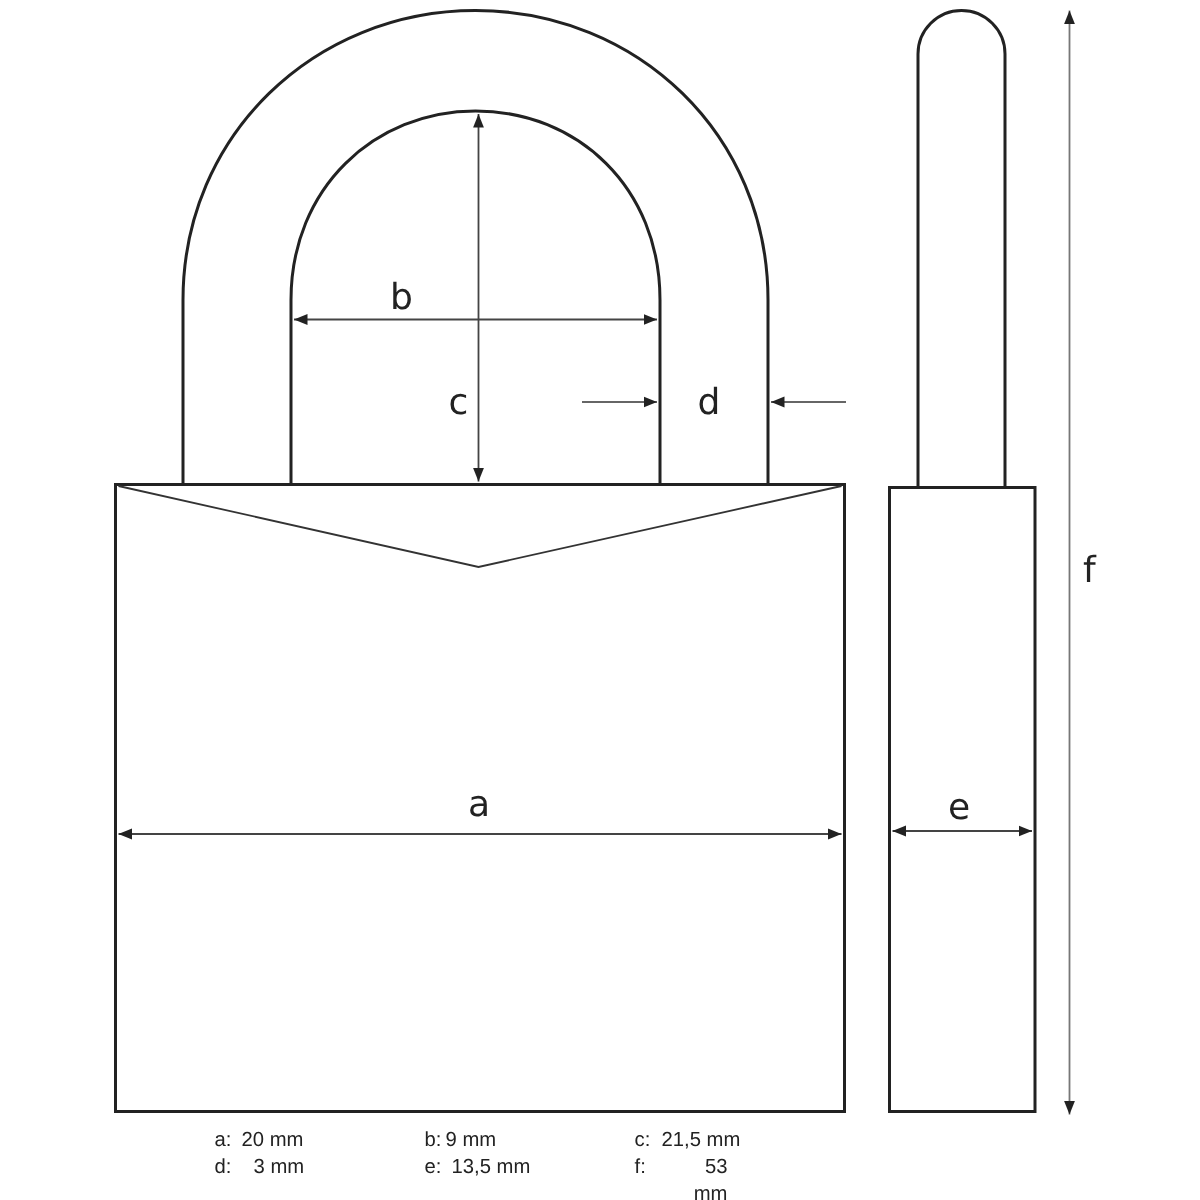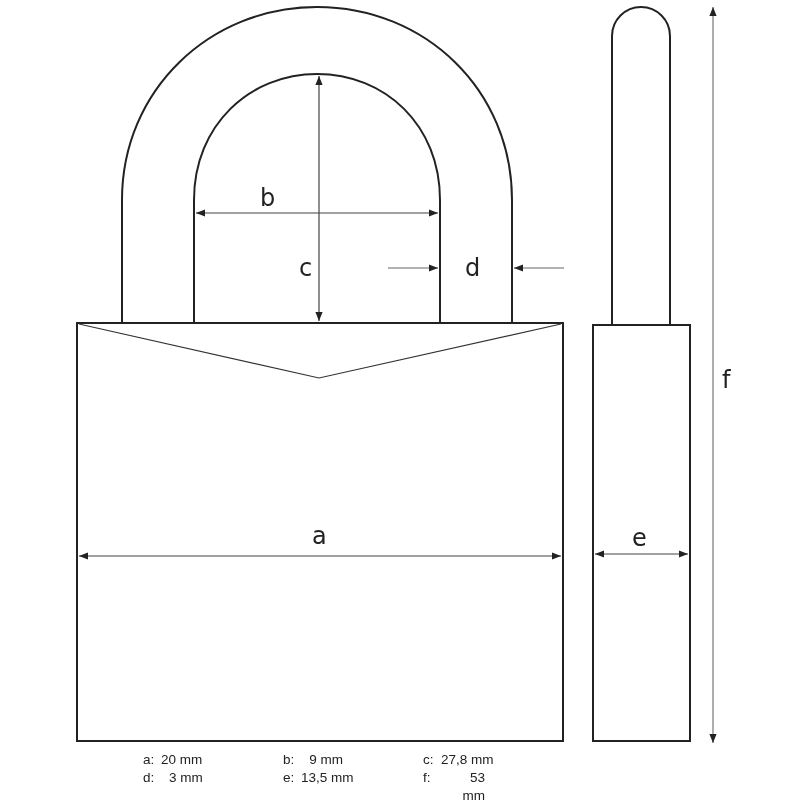--- a/index.html
+++ b/index.html
@@ -7,21 +7,21 @@
   #drawing { position: absolute; left: 0; top: 0; }
   .lbl { font-family: "DejaVu Sans", sans-serif; font-size: 24px; fill: #222; }
   .specs { position: absolute; left: 143px; top: 751px; width: 400px; font-family: "Liberation Sans", sans-serif; font-size: 13.5px; color: #222; line-height: 18px; }
   .specs .row { display: flex; }
   .specs .cell { display: flex; }
   .specs .cell:nth-child(1) { width: 140px; }
   .specs .cell:nth-child(2) { width: 140px; }
   .specs .cell:nth-child(3) { width: 120px; }
   .specs .k { width: 14px; }
   .specs .v { flex: 0 0 auto; }
-  .specs .v.pad { width: 58px; text-align: center; }
+  .specs .v.pad { width: 58px; text-align: left; }
   .specs .v.pad3 { width: 40px; text-align: right; }
 </style>
 </head>
 <body>
 
 <svg id="drawing" width="800" height="800" viewBox="0 0 800 800" xmlns="http://www.w3.org/2000/svg">
   <defs>
     <marker id="arr" viewBox="0 0 10 10" refX="10" refY="5" markerWidth="9" markerHeight="9" orient="auto-start-reverse" markerUnits="userSpaceOnUse">
       <path d="M0,1 L10,5 L0,9 z" fill="#222"></path>
     </marker>
@@ -70,21 +70,21 @@
     <div class="cell">
       <span class="k">a:</span>
       <span class="v" style="margin-left:4px">20 mm</span>
     </div>
     <div class="cell">
       <span class="k">b:</span>
       <span class="v pad">9 mm</span>
     </div>
     <div class="cell">
       <span class="k">c:</span>
-      <span class="v" style="margin-left:4px">27,8 mm</span>
+      <span class="v" style="margin-left:4px">21,5 mm</span>
     </div>
   </div>
   <div class="row">
     <div class="cell">
       <span class="k">d:</span>
       <span class="v" style="margin-left:12px">3 mm</span>
     </div>
     <div class="cell">
       <span class="k">e:</span>
       <span class="v" style="margin-left:4px">13,5 mm</span>

